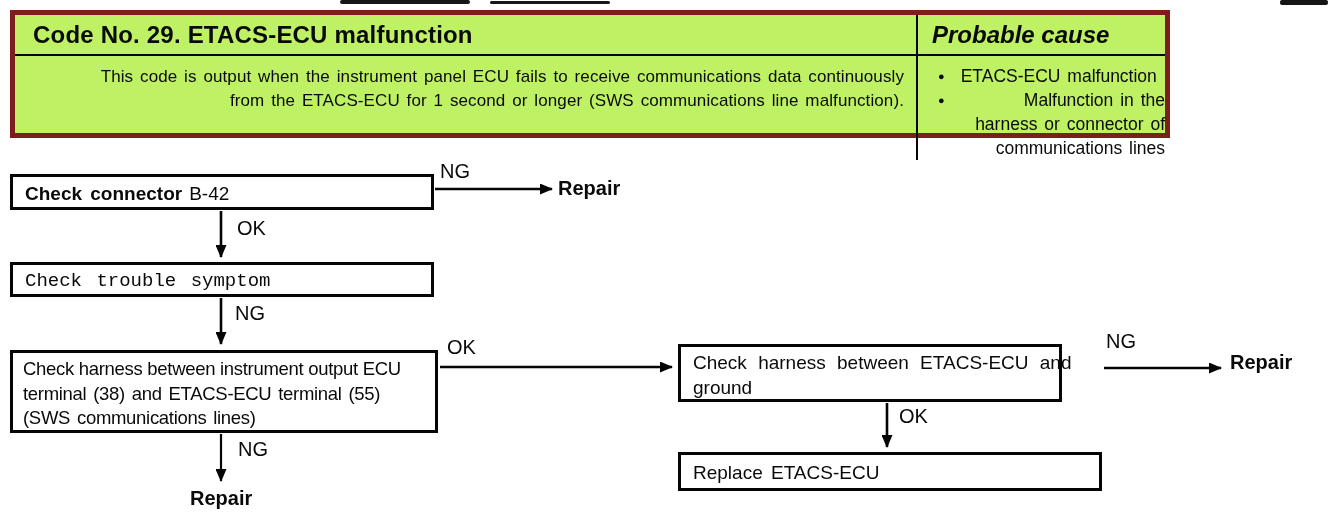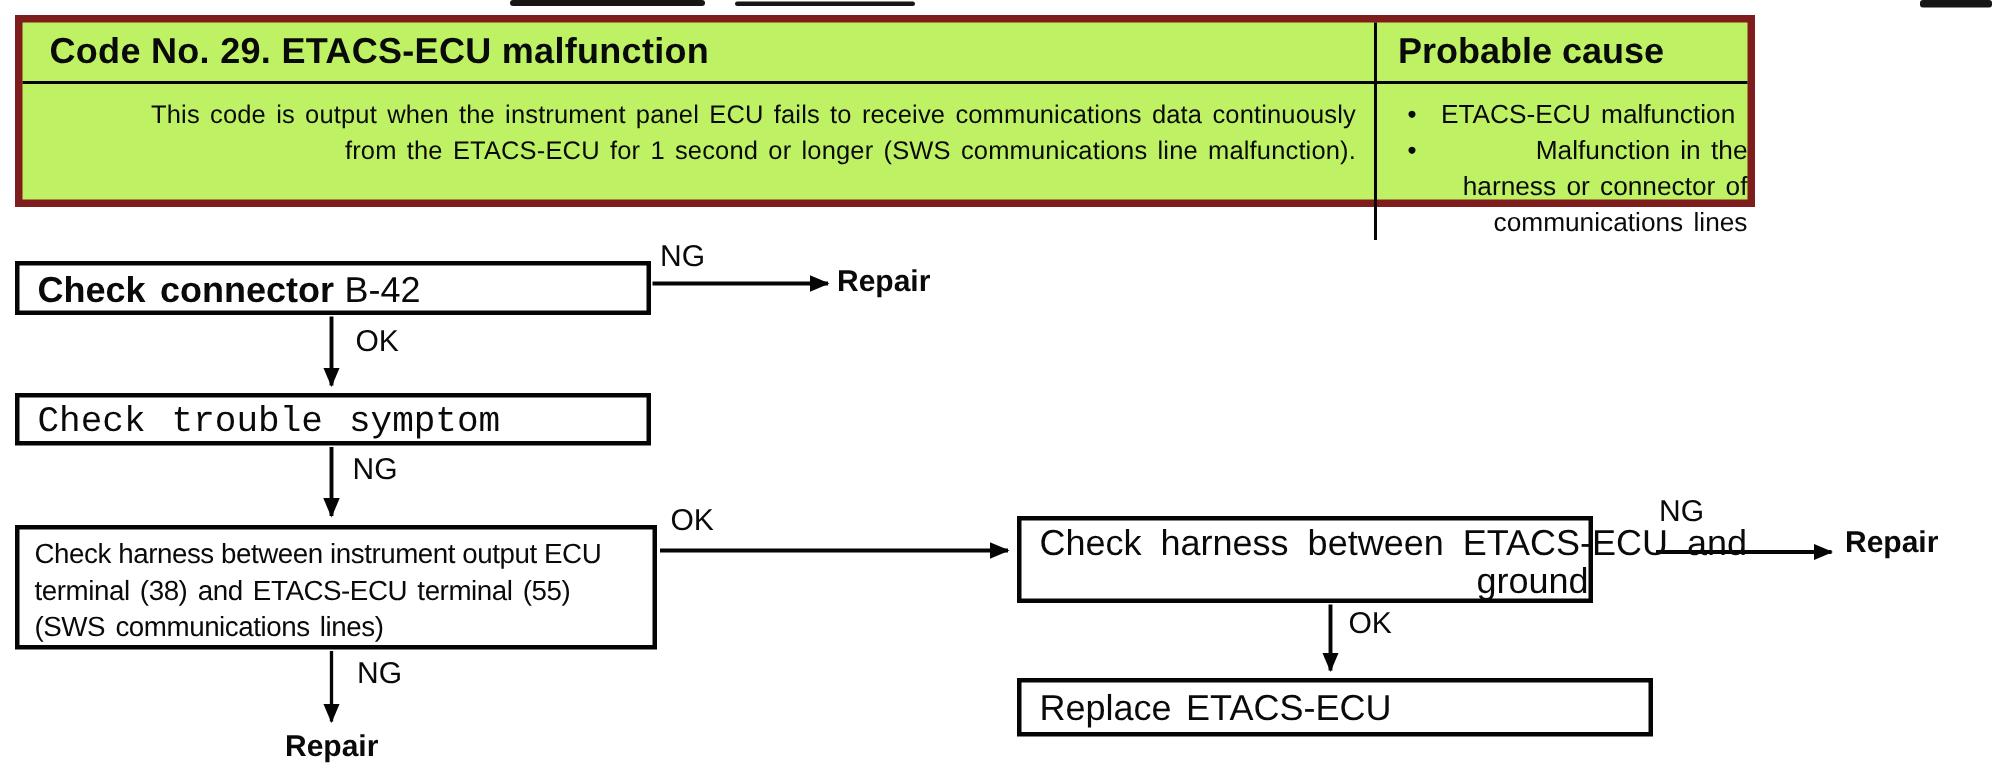--- a/index.html
+++ b/index.html
@@ -33,52 +33,52 @@
   }
   .hdr-cell { border-right: 2px solid #050505; border-bottom: 2px solid #050505; }
   .hdr-cell.last-col { border-right: none; }
   .hdr-cell.last-row { border-bottom: none; text-align: right; }
   .hdr-title {
     font-weight: bold; font-size: 24px; line-height: 39px;
     padding-left: 18px; letter-spacing: 0.2px; white-space: nowrap;
   }
   .hdr-cause-title {
     font-weight: bold; font-size: 24px; line-height: 39px;
-    padding-left: 14px; white-space: nowrap;
+    padding-left: 14px; white-space: nowrap; font-style: italic;
   }
   .hdr-desc { padding: 9px 12px 0 18px; }
   .hdr-desc .desc-line {
     font-size: 17px; line-height: 24px;
     word-spacing: 2px; letter-spacing: 0.1px; white-space: nowrap;
   }
   .cause-list { padding: 8px 0 0 14px; }
   .cause-item { display: flex; align-items: flex-start; }
   .cause-bullet {
     font-size: 11px; line-height: 24px; margin: 0 16px 0 6px; flex: 0 0 auto;
   }
   .cause-text {
     font-size: 17.5px; line-height: 24px; max-width: 330px; word-spacing: 2px;
   }
 
   
   .flow-box {
     position: absolute;
     border: 3px solid #050505;
     background: #fff;
-    font-size: 24px;
+    font-size: 19px;
   }
   .fb-line { white-space: nowrap; }
   .box-1 { left: 10px; top: 174px; width: 424px; height: 36px; padding: 3px 0 0 12px; line-height: 28px; }
   .box-1 .b { font-weight: bold; word-spacing: 3px; }
   .box-1 .r { margin-left: 7px; }
   .box-2 { left: 10px; top: 262px; width: 424px; height: 35px; padding: 3px 0 0 12px; line-height: 27px; word-spacing: 3px; font-family: Liberation Mono, monospace; }
   .box-3 { left: 10px; top: 350px; width: 428px; height: 83px; padding: 4px 0 0 10px; font-size: 18.5px; letter-spacing: -0.3px; }
   .box-3 .fb-line { line-height: 24.5px; }
   .box-3 .fb-line + .fb-line { word-spacing: 2px; }
-  .box-4 { left: 678px; top: 344px; width: 384px; height: 58px; padding: 3px 0 0 12px; word-spacing: 6px; text-align: right; }
+  .box-4 { left: 678px; top: 344px; width: 384px; height: 58px; padding: 3px 0 0 12px; word-spacing: 6px; }
   .box-4 .fb-line { line-height: 25px; }
   .box-5 { left: 678px; top: 452px; width: 424px; height: 39px; padding: 3px 0 0 12px; line-height: 29px; word-spacing: 3px; }
 
   
   .edge-label {
     position: absolute;
     font-size: 20px; line-height: 20px; white-space: nowrap;
   }
   .edge-label.bold { font-weight: bold; }
   .lbl-ok-1 { left: 237px; top: 218px; }

